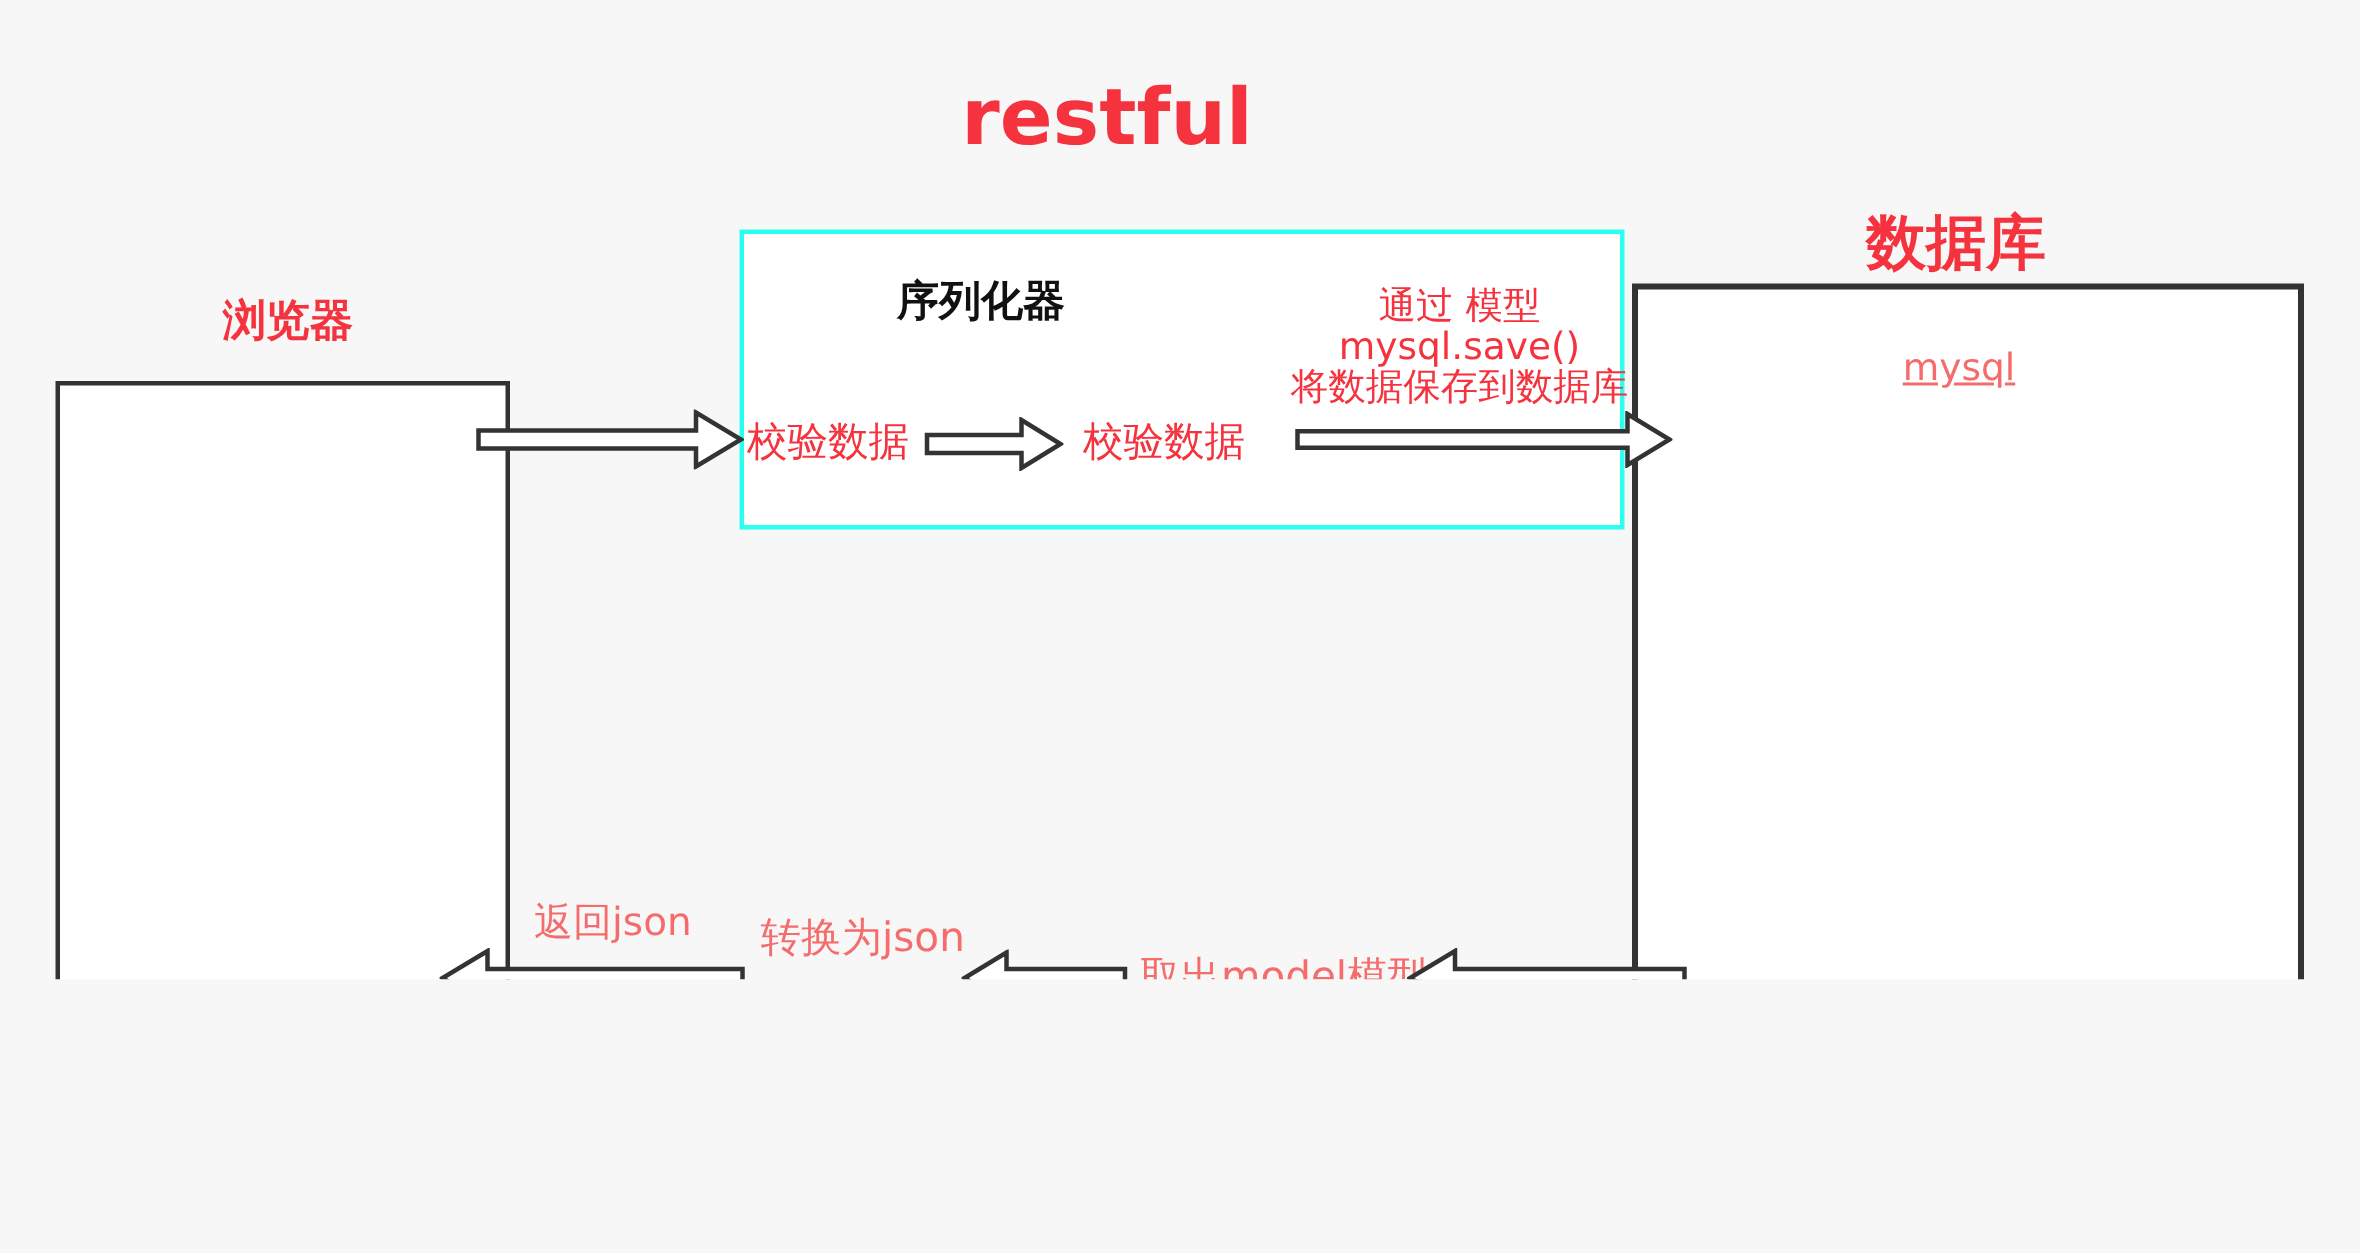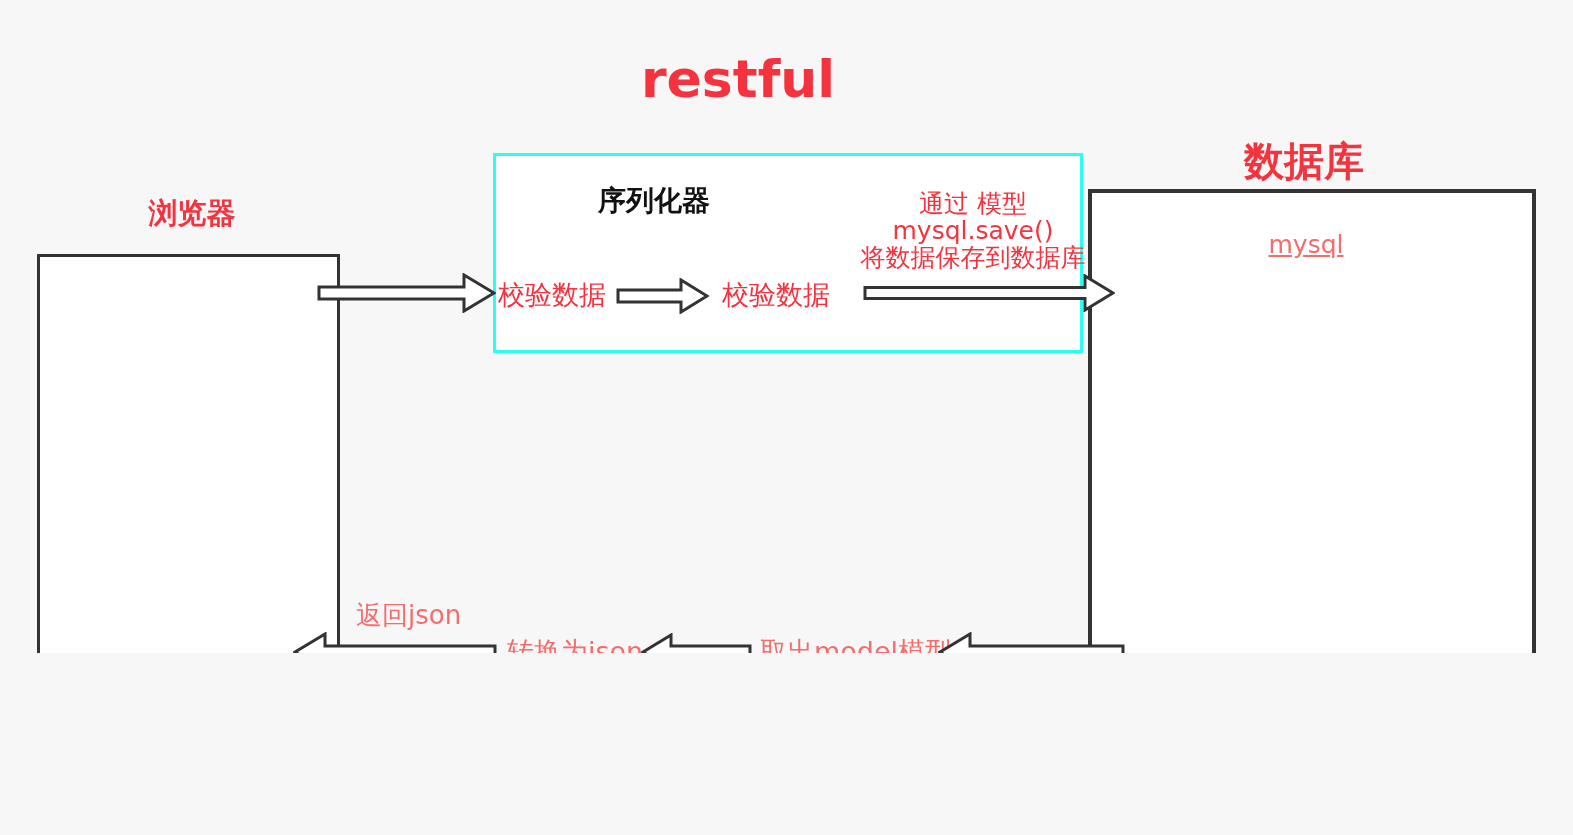--- a/index.html
+++ b/index.html
@@ -17,21 +17,21 @@
   .db-label{left:1204px;top:119px;width:200px;font-size:40px;}
   .serializer-label{left:554px;top:167px;width:200px;font-size:28px;font-weight:700;color:#111111;}
   .mysql-label{left:1206px;top:215px;width:200px;font-size:25px;color:#f56c6c;text-decoration:underline;}
   .red-sm{font-size:26px;color:#f5333e;line-height:30px;}
   .salmon-sm{font-size:26px;color:#f56c6c;line-height:30px;}
   .send-json{left:315px;top:240px;width:200px;}
   .step1{left:498px;top:265px;font-size:27px;}
   .step2{left:722px;top:265px;font-size:27px;}
   .save-note{left:848px;top:175px;width:250px;font-size:25px;line-height:27px;color:#f5333e;}
   .return-json{left:356px;top:585px;}
-  .convert-json{left:507px;top:622px;font-size:27px;}
+  .convert-json{left:507px;top:596px;font-size:27px;}
   .fetch-model{left:760px;top:622px;font-size:27px;}
   svg.arrow{position:absolute;display:block;}
   svg.arrow polygon{fill:#ffffff;stroke:#333333;stroke-width:3;stroke-linejoin:miter;}
 </style>
 </head>
 <body>
 
 <div class="canvas">
 
   <div class="abs ctr title">restful</div>

